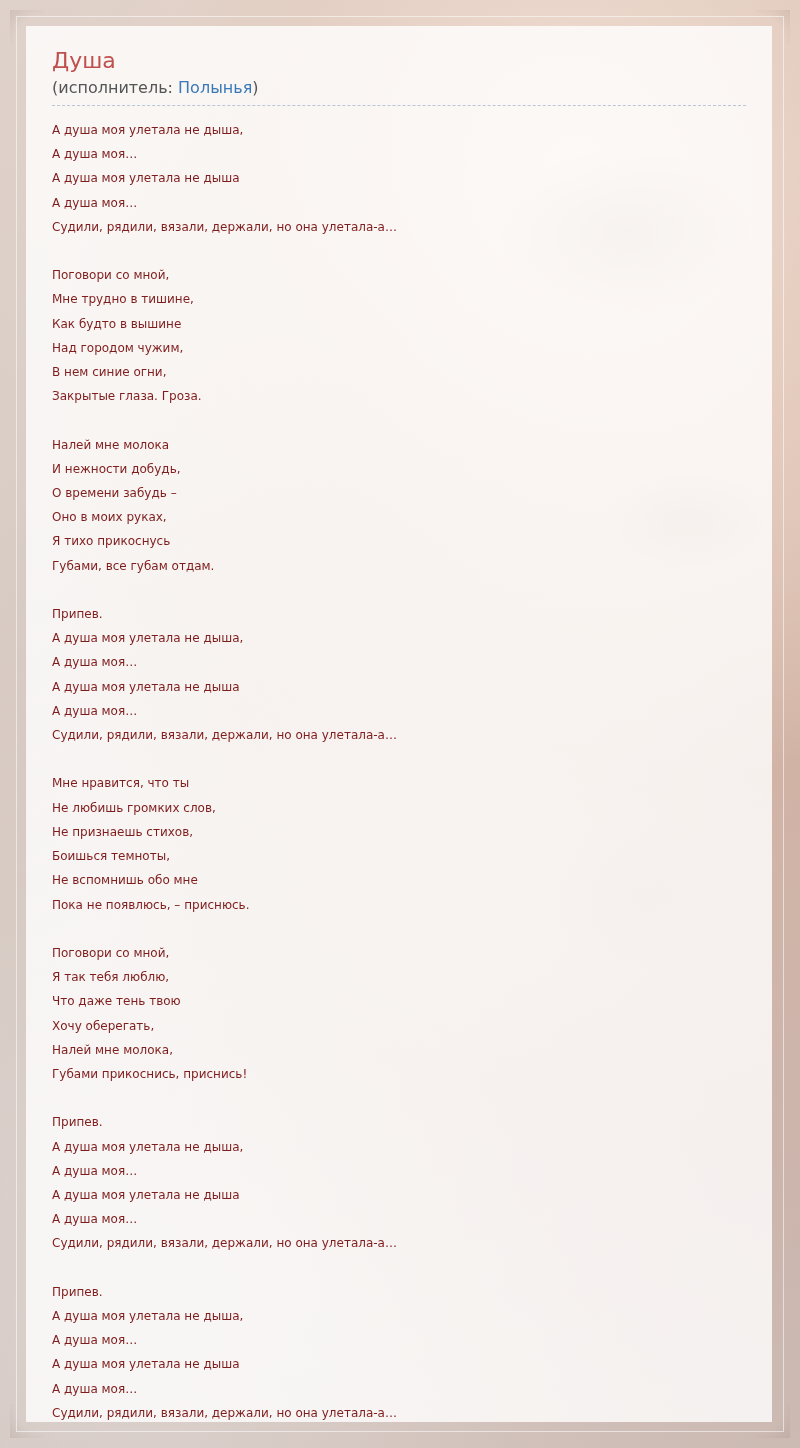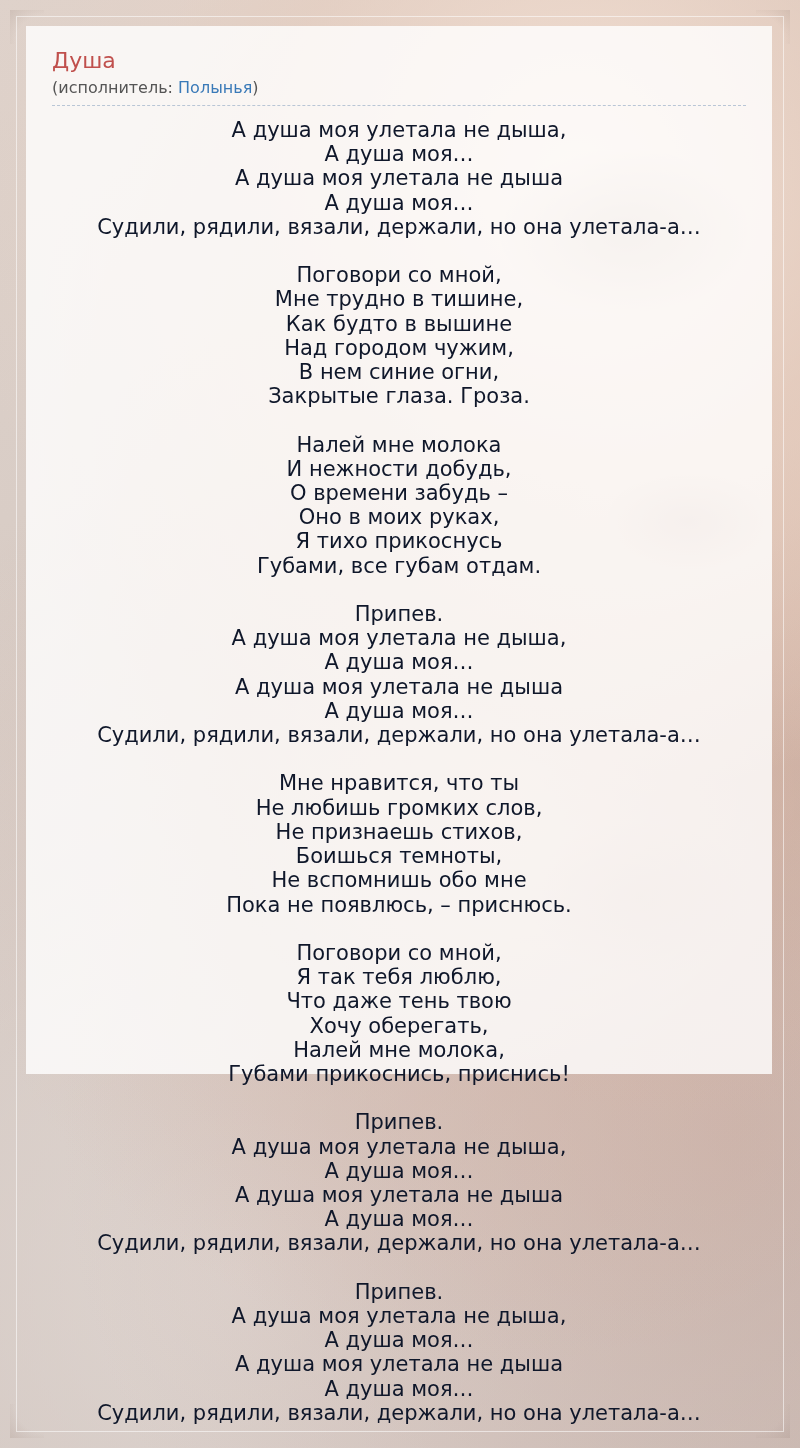--- a/index.html
+++ b/index.html
@@ -48,21 +48,21 @@
     box-sizing: border-box;
     pointer-events: none;
   }
 
   
   #lyrics-card {
     position: absolute;
     left: 26px;
     top: 26px;
     width: 746px;
-    height: 1048px;
+    height: 1396px;
     box-sizing: border-box;
     background: rgba(255,255,255,0.80);
     padding: 22px 26px 12px 26px;
   }
 
   #song-title {
     color: #c0504d;
     font-size: 22px;
     line-height: 26px;
     margin: 0 0 4px 0;
@@ -75,26 +75,25 @@
     padding-bottom: 8px;
     border-bottom: 1px dashed #b9c6d6;
     margin-bottom: 12px;
   }
   #artist-link {
     color: #3a7ab8;
     text-decoration: none;
   }
 
   #lyrics-body {
-    font-size: 21px;
+    font-size: 12px;
     line-height: 24.2px;
-    color: #0f172a;
+    color: #7f1d1d;
     white-space: pre-wrap;
     word-wrap: break-word;
-    text-align: center;
   }
 
   
   .corner {
     position: absolute;
     width: 34px;
     height: 34px;
     pointer-events: none;
   }
   .corner.tl { left: 10px;  top: 10px;  background: radial-gradient(circle at 100% 100%, rgba(255,255,255,0.0) 60%, rgba(160,140,130,0.25) 100%); }

